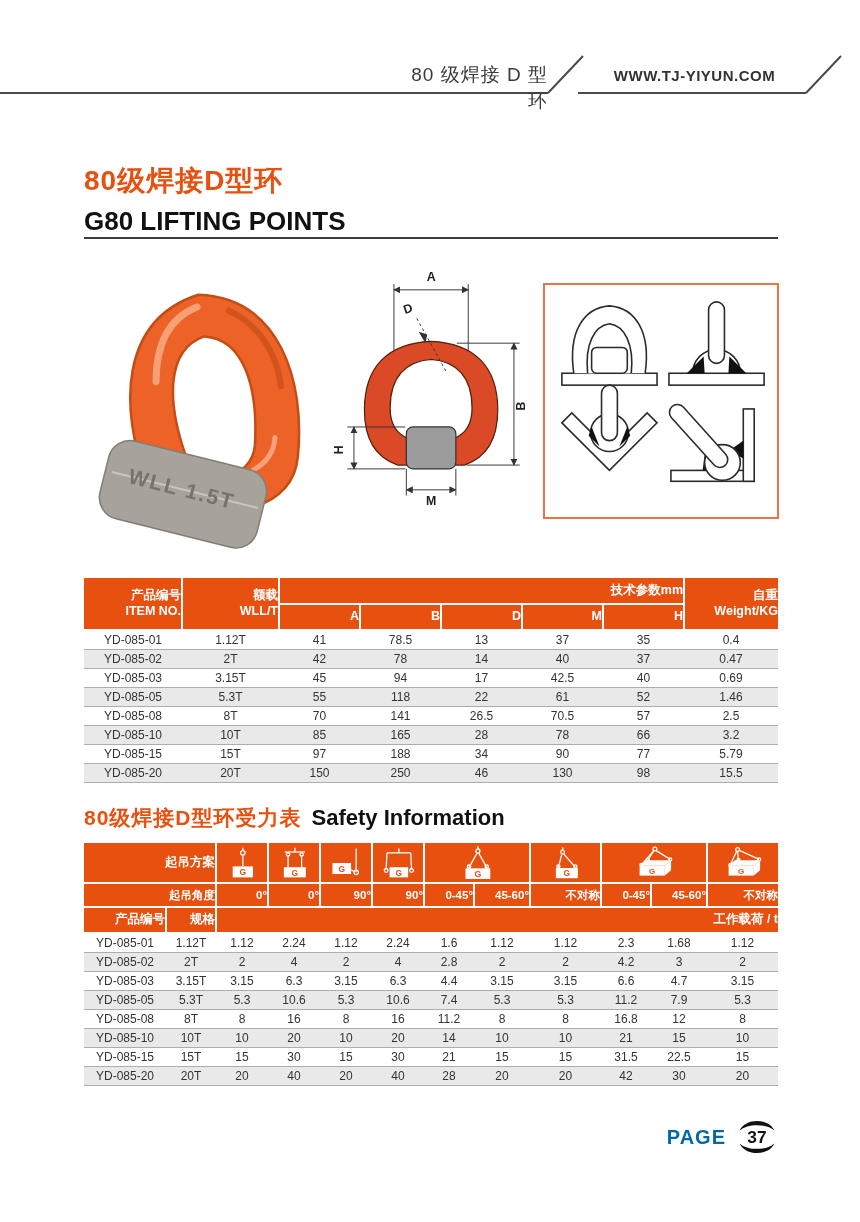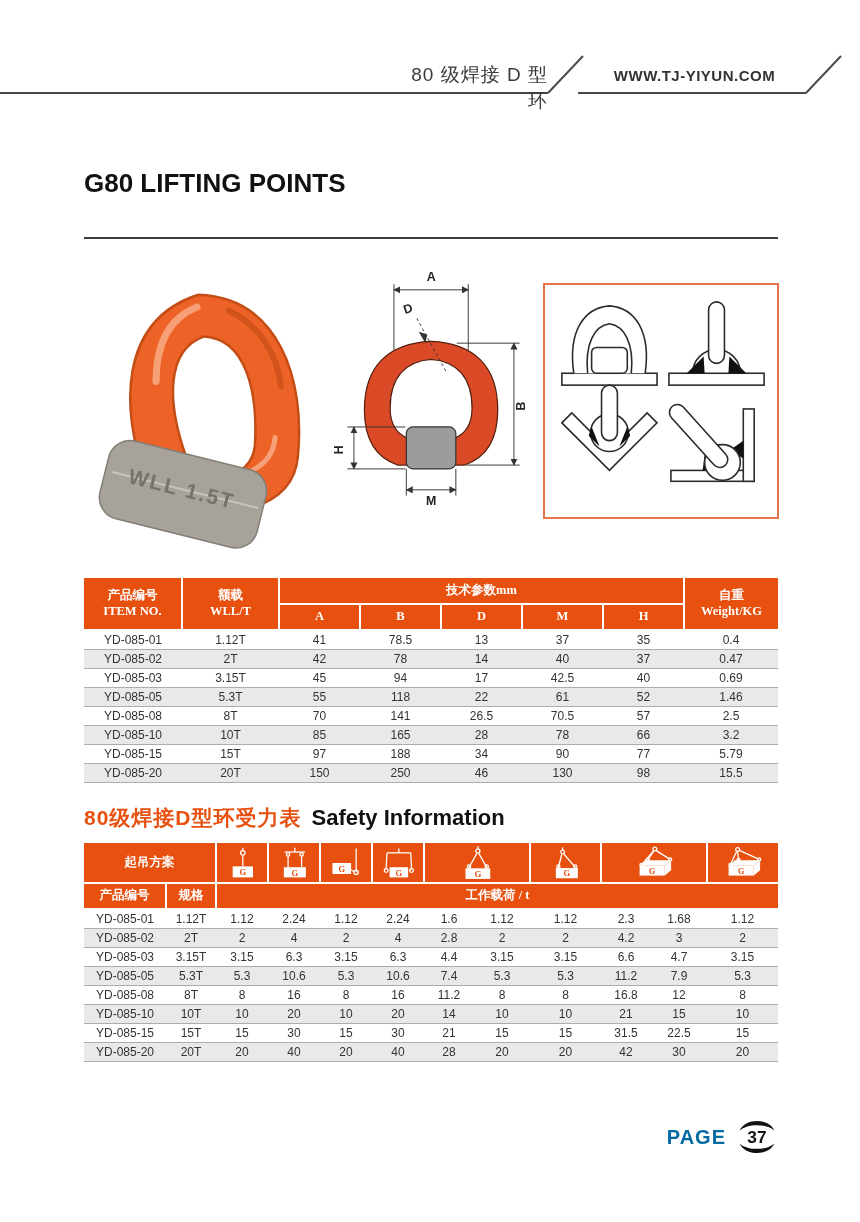--- a/index.html
+++ b/index.html
@@ -26,21 +26,21 @@
   
   .photo-panel { left:62px; top:246px; }
   .drawing-panel { left:333px; top:263px; }
   .orient-box { left:543px; top:283px; width:236px; height:236px;
     border:2px solid #E8744A; background:#fff; }
   .orient-box svg { display:block; margin:3px; }
 
   
   table { border-collapse:collapse; table-layout:fixed; width:694px; }
   .dtable th { background:#E7500F; color:#fff; font-size:12.5px; font-weight:bold;
-    border:2px solid #fff; text-align:center; vertical-align:middle; line-height:1.25;font-family:Liberation Serif, serif; }
+    border:2px solid #fff; text-align:right; vertical-align:middle; line-height:1.25; }
   .dtable thead tr th:first-child { border-left:none; }
   .dtable thead tr th:last-child { border-right:none; }
   .dtable thead tr:first-child th { border-top:none; }
   .dtable tbody td { font-size:12px; color:#333; text-align:center; height:19px;
     border-bottom:1px solid #adadad; white-space:nowrap; overflow:hidden; }
   .dtable tbody tr:nth-child(even) { background:#e9e9e9; }
   .spec-table-pos { left:84px; top:578px; }
   .safety-table-pos { left:84px; top:843px; }
   .spec thead tr { height:26px; }
   .saf .r-icons { height:40px; }
@@ -63,20 +63,21 @@
 </head>
 <body>
 
 <svg class="abs hdr-rule" width="860" height="110" viewBox="0 0 860 110">
   <path d="M0,93 H548 M548,93 L583,56 M578,93 H806 M806,93 L841,56" fill="none" stroke="#4a4a4a" stroke-width="2"></path>
 </svg>
 <div class="abs hdr-doc-title">80 级焊接 D 型环</div>
 <div class="abs hdr-site">WWW.TJ-YIYUN.COM</div>
 
 <div class="abs title-block">
+  <div class="title-cn">80级焊接D型环</div>
   <div class="title-en">G80 LIFTING POINTS</div>
 </div>
 <div class="abs title-hr"></div>
 
 <svg class="abs photo-panel" width="300" height="312" viewBox="0 0 300 312">
   <g transform="rotate(-8 150 160)">
     <path fill-rule="evenodd" fill="#ED6227" stroke="#C44D15" stroke-width="2.5" d="M 75,225 C 58,150 70,62 152,48 C 232,62 246,148 228,222 C 221,252 196,268 152,268 C 108,268 82,254 75,225 Z
          M 117,205 C 106,150 112,98 152,90 C 192,98 198,150 187,205 C 183,222 170,231 152,231 C 134,231 121,222 117,205 Z"></path>
     <path d="M 98,128 C 104,86 124,66 149,60" fill="none" stroke="#FFD3B8" stroke-width="7" stroke-linecap="round" opacity="0.55"></path>
     <path d="M 221,150 C 222,118 208,86 180,68" fill="none" stroke="#B24310" stroke-width="6" stroke-linecap="round" opacity="0.45"></path>
@@ -421,20 +422,33 @@
               <circle cx="21" cy="16.5" r="1.7"></circle>
               <circle cx="44" cy="16" r="1.7"></circle>
           </g>
           <polygon points="10,23 17,17 45,17 38,23" fill="#fff"></polygon>
           <polygon points="38,23 45,17 45,28 38,34" fill="#fff"></polygon>
           <rect x="10" y="23" width="28" height="11" fill="#fff"></rect>
           <text x="24" y="32.3" text-anchor="middle" font-size="9" font-weight="bold" fill="#E7500F">G</text>
         </svg>
       </th>
     </tr>
+    <tr class="r-ang">
+      <th colspan="2">起吊角度</th>
+      <th>0°</th>
+      <th>0°</th>
+      <th>90°</th>
+      <th>90°</th>
+      <th>0-45°</th>
+      <th>45-60°</th>
+      <th>不对称</th>
+      <th>0-45°</th>
+      <th>45-60°</th>
+      <th>不对称</th>
+    </tr>
     <tr class="r-head">
       <th>产品编号</th>
       <th>规格</th>
       <th colspan="10">工作载荷 / t</th>
     </tr>
   </thead>
   <tbody>
       <tr>
         <td>YD-085-01</td>
         <td>1.12T</td>

